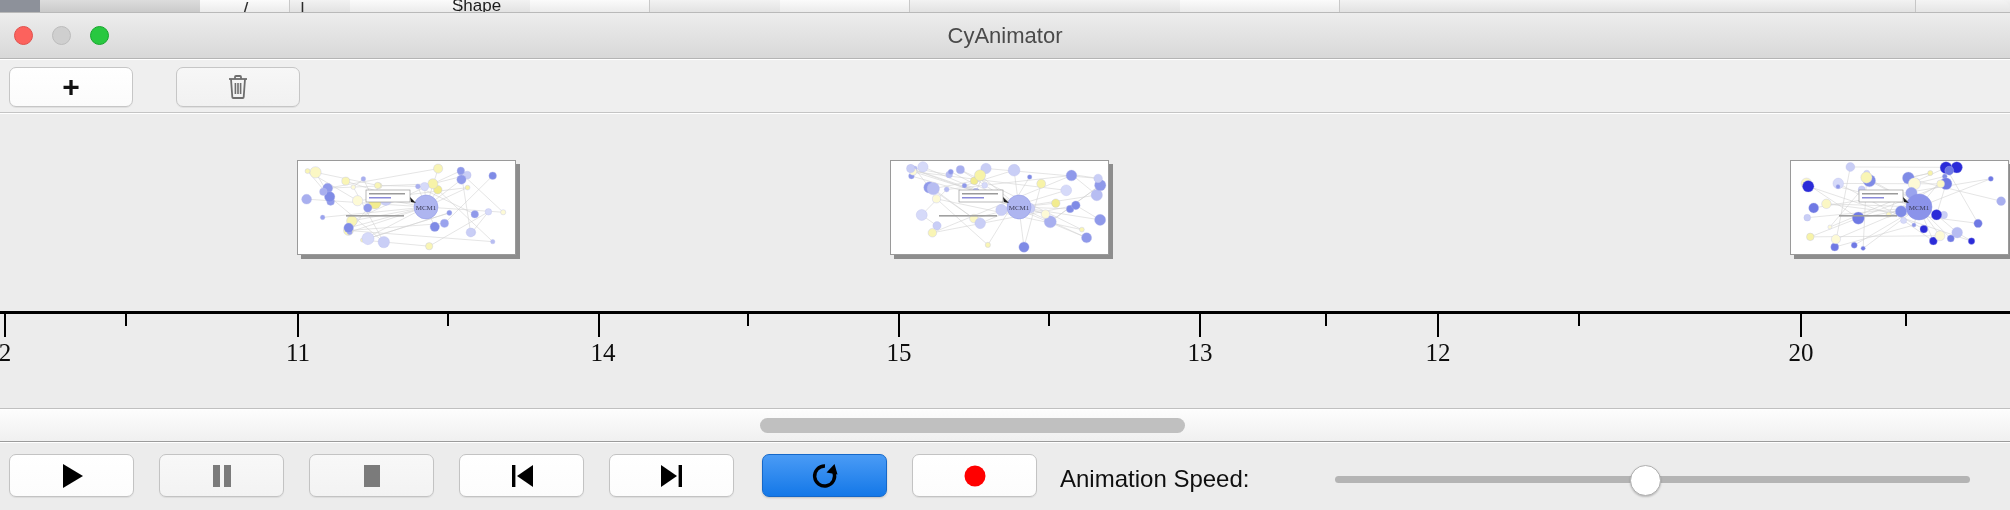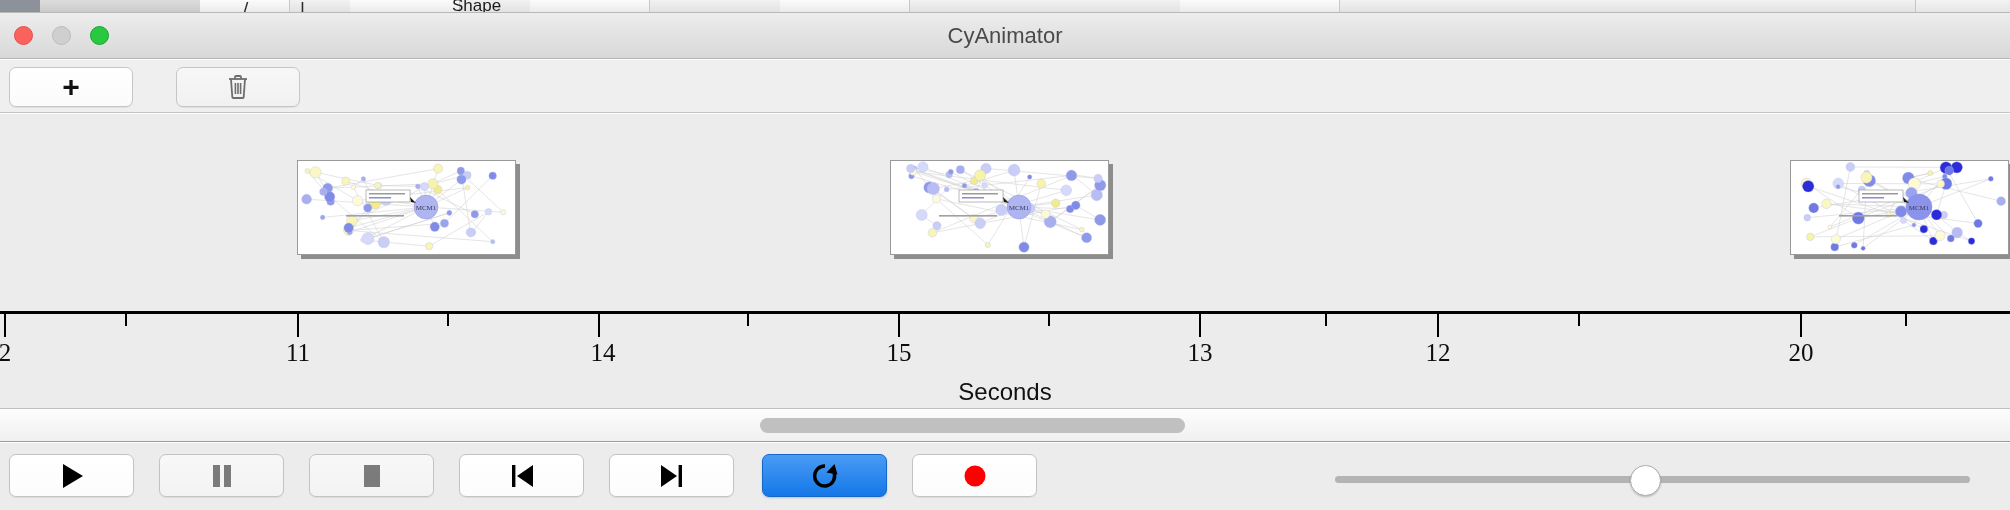--- a/index.html
+++ b/index.html
@@ -549,21 +549,20 @@
         <div class="tick major" style="left: 1800px;"></div>
         <div class="tick-label" style="left: 1801px;">20</div>
         <div class="tick minor" style="left: 125px;"></div>
         <div class="tick minor" style="left: 447px;"></div>
         <div class="tick minor" style="left: 747px;"></div>
         <div class="tick minor" style="left: 1048px;"></div>
         <div class="tick minor" style="left: 1325px;"></div>
         <div class="tick minor" style="left: 1578px;"></div>
         <div class="tick minor" style="left: 1905px;"></div>
       </div>
-    <div class="axis-title">Seconds</div>
   </div>
 
   <div class="hscroll">
     <div class="hscroll-thumb"></div>
   </div>
 
   <div class="transport">
 
     <div class="tbtn" id="play-btn">
       <svg width="26" height="28" viewBox="0 0 26 28">
@@ -604,17 +603,18 @@
         <polygon points="24.5,3 27.5,13.5 16.5,11.5" fill="#000"></polygon>
       </svg>
     </div>
 
     <div class="tbtn" id="record-btn">
       <svg width="26" height="26" viewBox="0 0 26 26">
         <circle cx="13" cy="13" r="10.5" fill="#ff0000"></circle>
       </svg>
     </div>
 
+    <div class="speed-label">Animation Speed:</div>
   </div>
 
   <div class="slider-track"></div>
   <div class="slider-thumb"></div>
 </div>
 
 </body></html>

